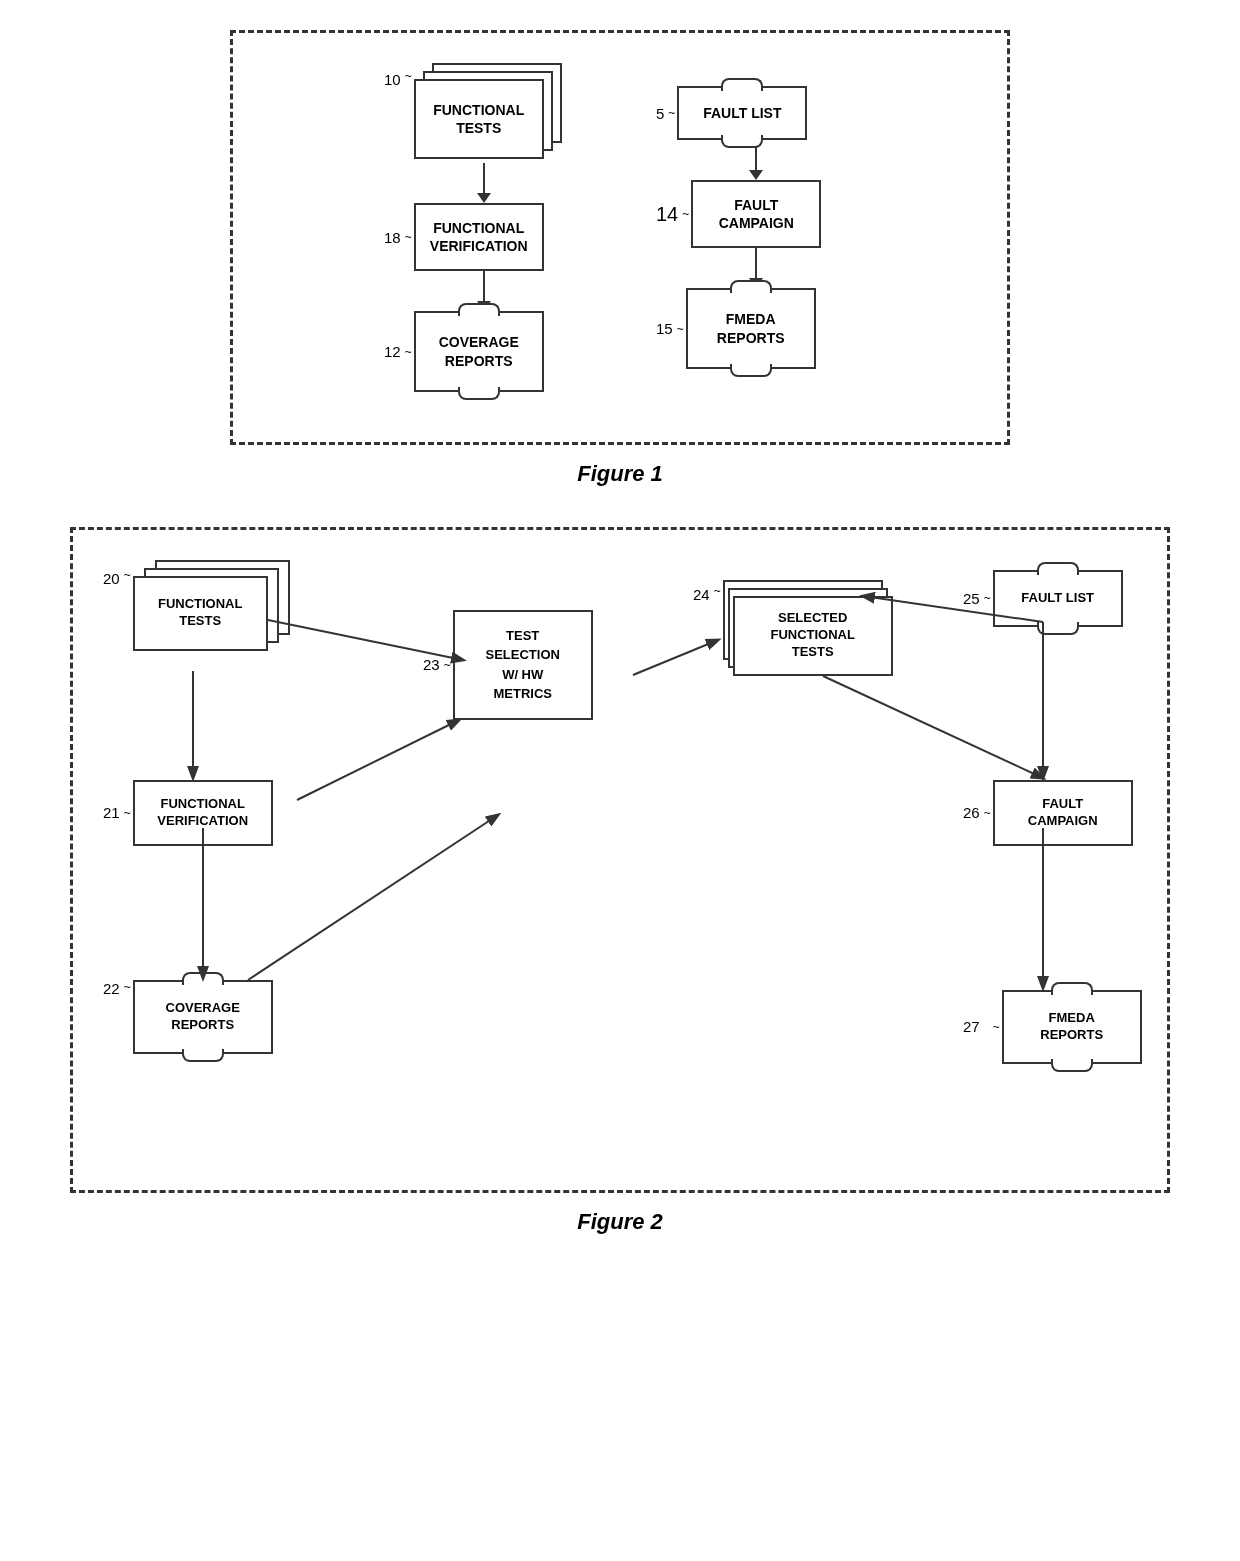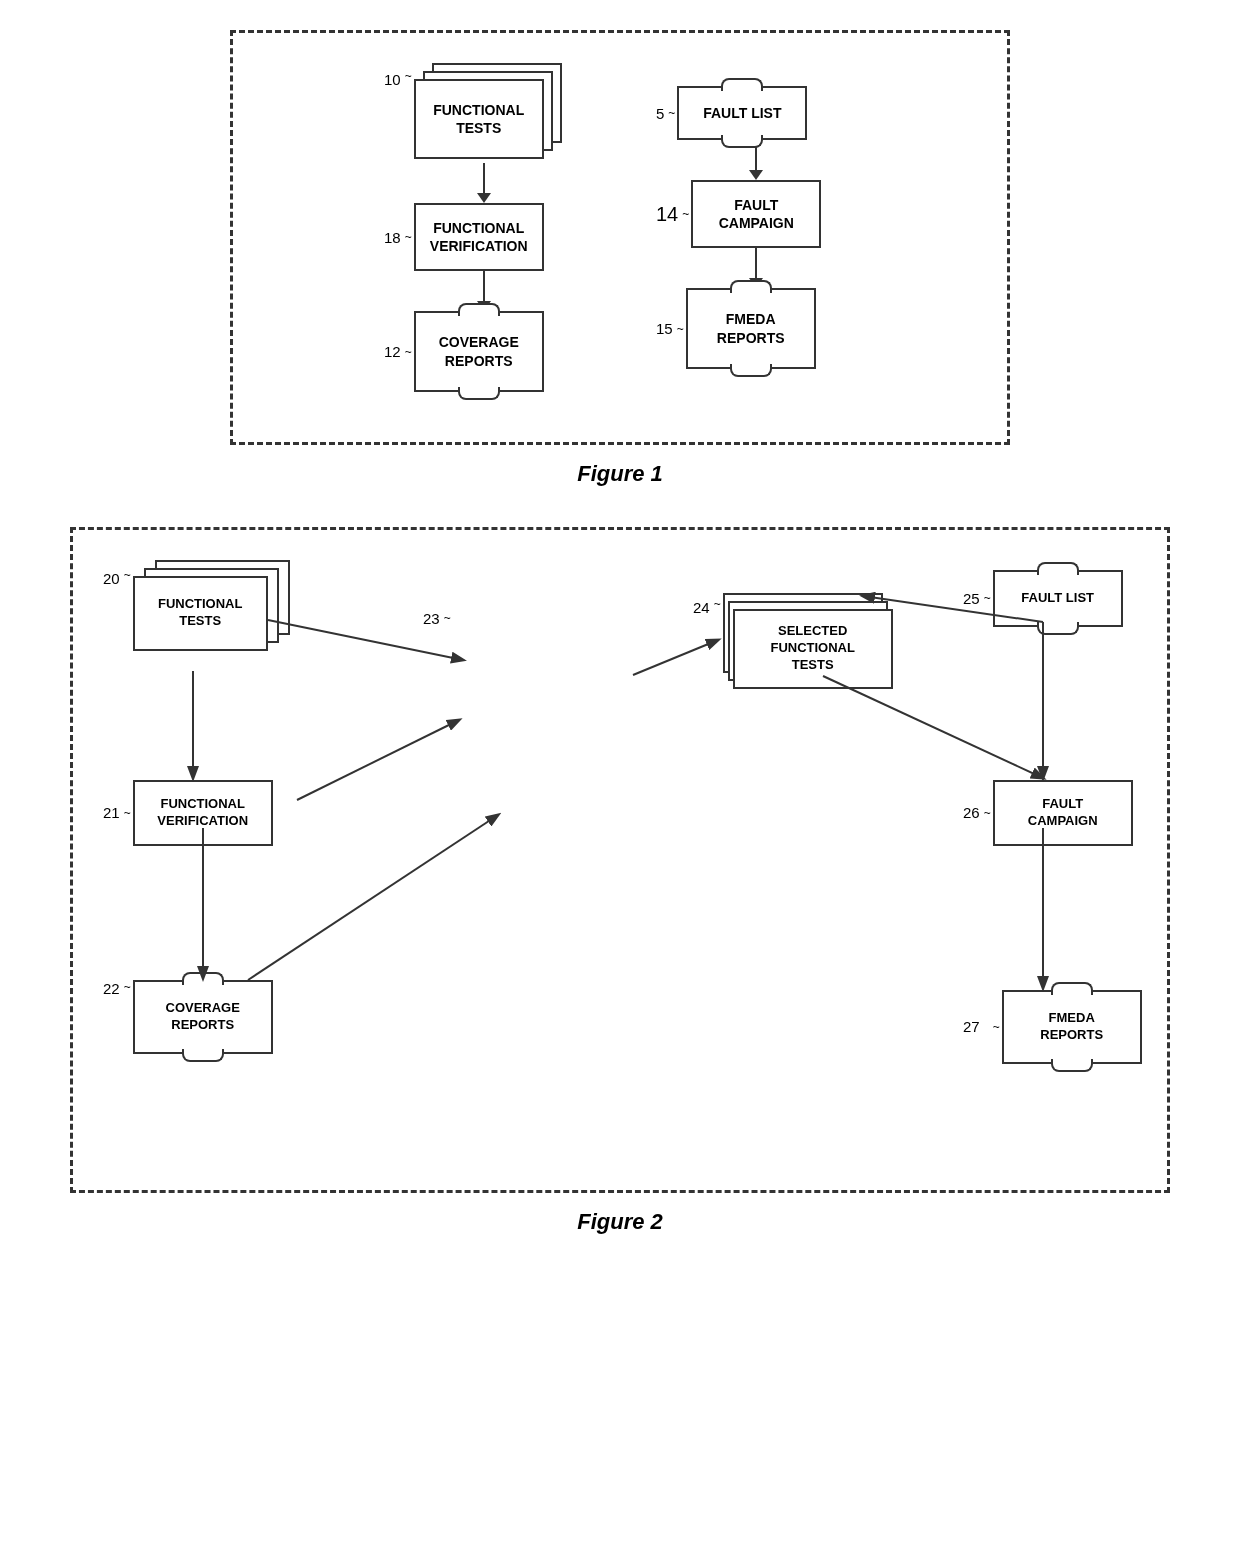--- a/index.html
+++ b/index.html
@@ -152,23 +152,29 @@
           <div style="position:absolute; top:16px; left:0; width:135px; height:75px; border:2px solid #333; background:#fff; display:flex; align-items:center; justify-content:center; font-weight:bold; font-size:13px; text-align:center; line-height:1.3;">
             <span style="white-space:pre-line;">FUNCTIONAL
 TESTS</span>
           </div>
         </div>
       </div>
 
       <div style="position:absolute; top:50px; left:320px; display:flex; flex-direction:row; align-items:center;">
         <span style="font-size:15px; margin-right:4px;">23</span>
         <span style="font-size:12px; margin-right:2px;">~</span>
-      </div>
-
-      <div style="position:absolute; top:33px; left:590px; display:flex; flex-direction:row; align-items:flex-start;">
+        <div style="border:2px solid #333; background:#fff; padding:14px 16px; font-weight:bold; font-size:13px; text-align:center; line-height:1.5; min-width:140px;">
+          <span style="white-space:pre-line;">TEST
+SELECTION
+W/ HW
+METRICS</span>
+        </div>
+      </div>
+
+      <div style="position:absolute; top:20px; left:590px; display:flex; flex-direction:row; align-items:flex-start;">
         <span style="font-size:15px; margin-top:6px; margin-right:4px;">24</span>
         <span style="font-size:12px; margin-top:4px; margin-right:2px;">~</span>
         <div style="position:relative; width:175px; height:110px;">
           <div style="position:absolute; top:0; left:0; width:160px; height:80px; border:2px solid #333; background:#fff;"></div>
           <div style="position:absolute; top:8px; left:5px; width:160px; height:80px; border:2px solid #333; background:#fff;"></div>
           <div style="position:absolute; top:16px; left:10px; width:160px; height:80px; border:2px solid #333; background:#fff; display:flex; align-items:center; justify-content:center; font-weight:bold; font-size:13px; text-align:center; line-height:1.3;">
             <span style="white-space:pre-line;">SELECTED
 FUNCTIONAL
 TESTS</span>
           </div>

